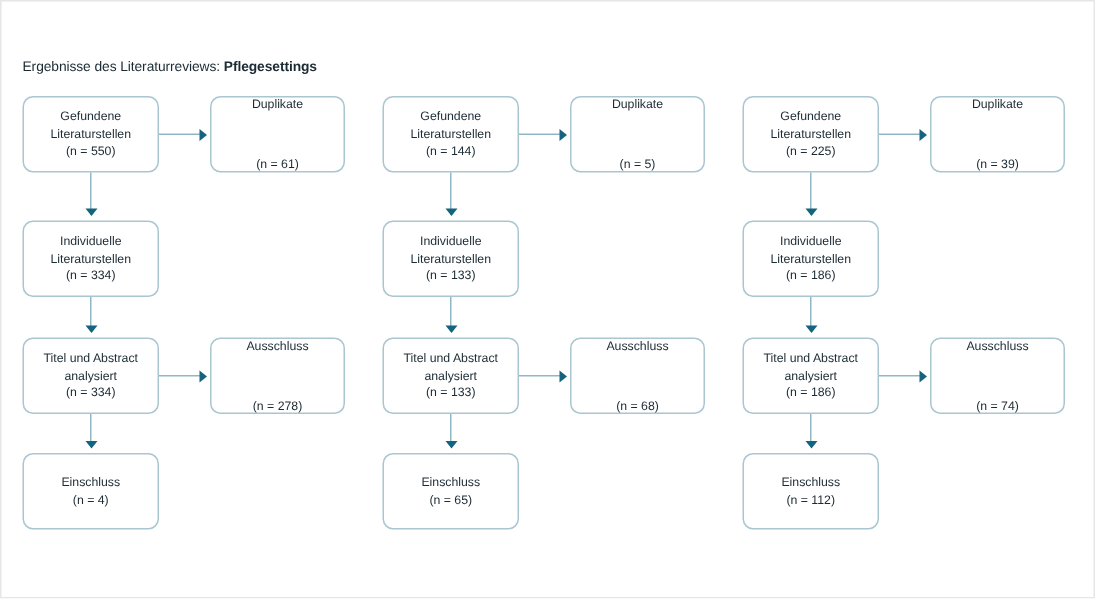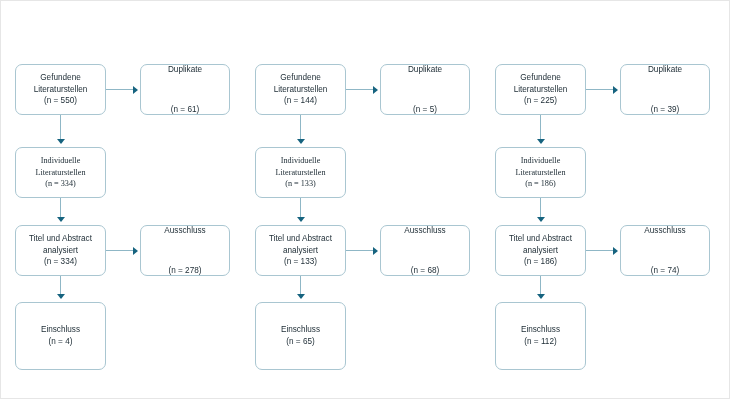--- a/index.html
+++ b/index.html
@@ -63,23 +63,23 @@
     text-align: center;
   }
   .node .ln { display: block; white-space: nowrap; }
 
   
   .node.main  { left: 6px;  width: 91px; }
   
   .node.side  { left: 131px; width: 90px; gap: 28px; }
 
   .r0 { top: 63px;  height: 51px; }
-  .r1 { top: 146px; height: 51px; font-family: Liberation Serif, serif; }
+  .r1 { top: 146px; height: 51px; }
   .r2 { top: 224px; height: 51px; }
-  .r3 { top: 301px; height: 68px; }
+  .r3 { top: 301px; height: 51px; }
 
   
   .vline {
     position: absolute;
     left: 51px;
     width: 1.4px;
     background: #8fb7c6;
   }
   .v0 { top: 114px; height: 28px; }
   .v1 { top: 197px; height: 23px; }
@@ -117,20 +117,21 @@
   }
   .ha0 { top: 84.5px; }
   .ha2 { top: 245.5px; }
 </style>
 </head>
 <body>
 
 <div id="figure">
 
   <div class="column col-0">
+    <div class="col-title"><span>Ergebnisse des Literaturreviews:</span> <span class="bold">Pflegesettings</span></div>
 
     <div class="node main r0">
       <span class="ln">Gefundene</span>
       <span class="ln">Literaturstellen</span>
       <span class="ln">(n = 550)</span>
     </div>
     <div class="node side r0">
       <span class="ln">Duplikate</span>
       <span class="ln">(n = 61)</span>
     </div>

